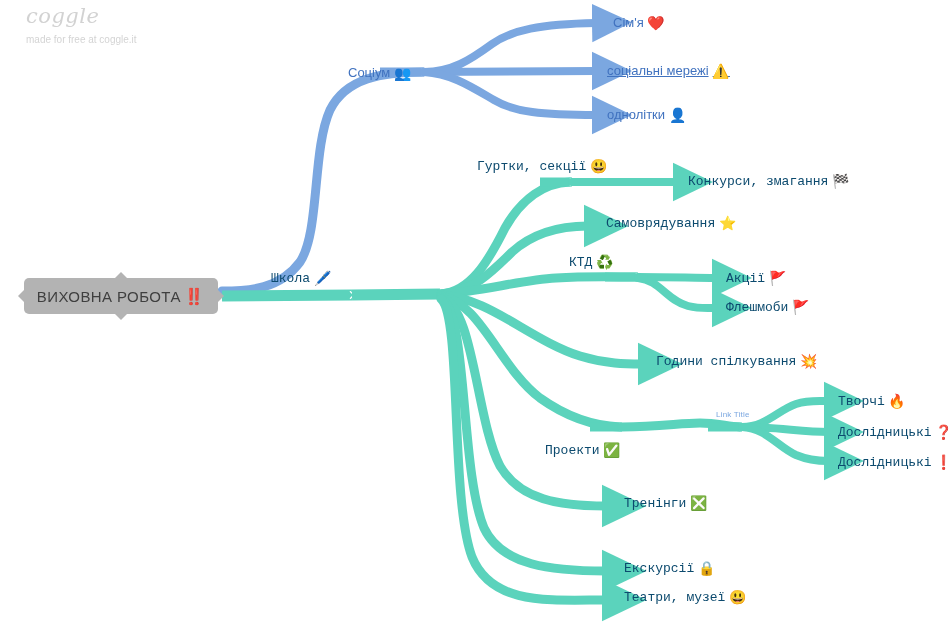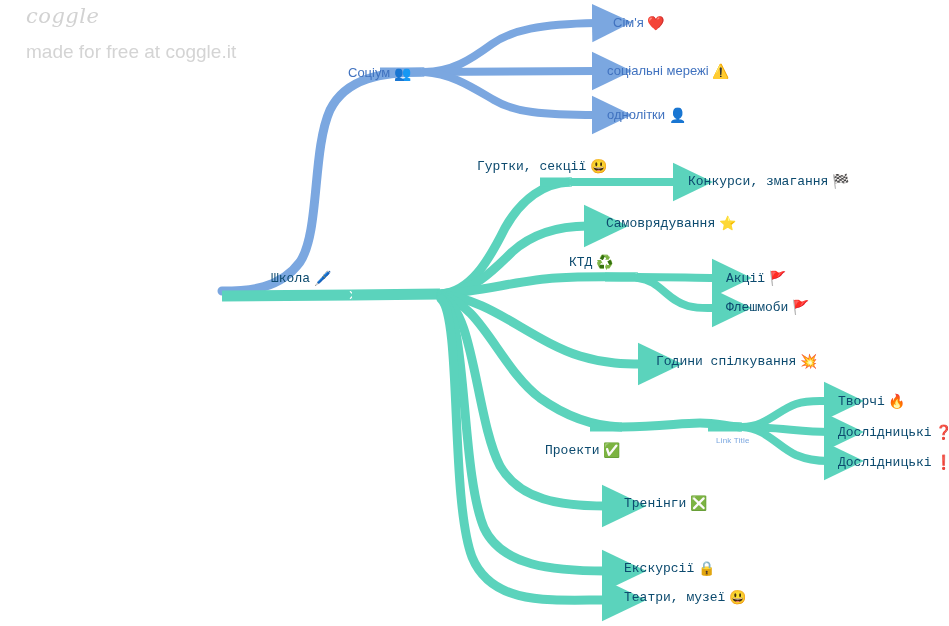--- a/index.html
+++ b/index.html
@@ -35,24 +35,24 @@
   .brand-logo {
     font-family: "DejaVu Serif", serif;
     font-style: italic;
     font-size: 21px;
     color: #d2d2d2;
     letter-spacing: .5px;
     line-height: 24px;
   }
   .brand-sub {
     font-family: "Liberation Sans", sans-serif;
-    font-size: 19px;
+    font-size: 10px;
     color: #d4d4d4;
     line-height: 18px;
-    margin-top: 15px;
+    margin-top: 3px;
   }
 
   
   .root-node {
     position: absolute;
     left: 24px;
     top: 278px;
     width: 194px;
     height: 36px;
     background: #b3b3b3;
@@ -174,27 +174,34 @@
 
       <path d="M441,299 C462,318 450,498 472,557 C492,606 550,600 606,600" fill="none" stroke="#5bd3bc" stroke-width="9" stroke-linecap="round" marker-end="url(#ahG)"></path>
     </g>
   </svg>
 
   <div class="brand">
     <div class="brand-logo">coggle</div>
     <div class="brand-sub">made for free at coggle.it</div>
   </div>
 
-
-  <div class="link-title" style="left:692px; top:436px;padding-left:24px;">Link Title</div>
+  <div class="root-node">
+    <span class="root-arrow up"></span>
+    <span class="root-arrow down"></span>
+    <span class="root-arrow left"></span>
+    <span class="root-arrow right"></span>
+    <span class="root-label"><span>ВИХОВНА РОБОТА</span><span class="emo">‼️</span></span>
+  </div>
+
+  <div class="link-title" style="left:692px; top:410px;padding-left:24px;">Link Title</div>
 
   <div id="labels">
       <div class="node-label blue" style="left: 348px; top: 49px; margin-top: 16px;"><span>Соціум</span><span class="emo">👥</span></div>
       <div class="node-label blue" style="left: 613px; top: 15px;"><span>Сім'я</span><span class="emo">❤️</span></div>
-      <div class="node-label blue" style="left: 607px; top: 63px;"><span>соціальні мережі</span><span class="emo">⚠️</span></div>
+      <div class="node-label blue" style="left: 607px; top: 63px; text-decoration: underline;"><span>соціальні мережі</span><span class="emo">⚠️</span></div>
       <div class="node-label blue" style="left: 607px; top: 107px;"><span>однолітки</span><span class="emo">👤</span></div>
       <div class="node-label green" style="left: 271px; top: 271px;"><span>Школа</span><span class="emo">🖊️</span></div>
       <div class="node-label green" style="left: 477px; top: 159px;"><span>Гуртки, секції</span><span class="emo">😃</span></div>
       <div class="node-label green" style="left: 688px; top: 174px;"><span>Конкурси, змагання</span><span class="emo">🏁</span></div>
       <div class="node-label green" style="left: 606px; top: 216px;"><span>Самоврядування</span><span class="emo">⭐</span></div>
       <div class="node-label green" style="left: 569px; top: 255px;"><span>КТД</span><span class="emo">♻️</span></div>
       <div class="node-label green" style="left: 726px; top: 271px;"><span>Акції</span><span class="emo">🚩</span></div>
       <div class="node-label green" style="left: 726px; top: 300px;"><span>Флешмоби</span><span class="emo">🚩</span></div>
       <div class="node-label green" style="left: 656px; top: 354px;"><span>Години спілкування</span><span class="emo">💥</span></div>
       <div class="node-label green" style="left: 545px; top: 443px;"><span>Проекти</span><span class="emo">✅</span></div>

